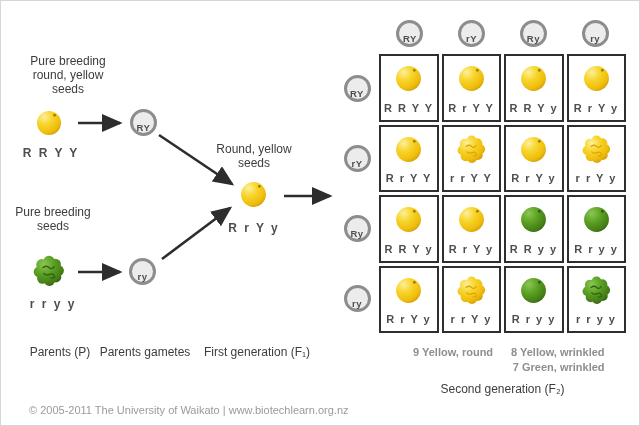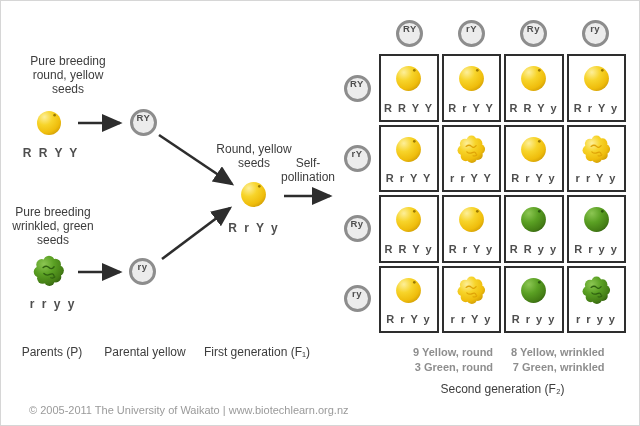--- a/index.html
+++ b/index.html
@@ -6,21 +6,21 @@
   #stage{
     position:relative;width:640px;height:426px;background:#ffffff;
     border:1px solid #d6d6d6;box-sizing:border-box;overflow:hidden;
     font-family:"Liberation Sans","DejaVu Sans",sans-serif;
   }
   .lbl{position:absolute;text-align:center;font-size:12px;font-weight:400;color:#3d3d3d;line-height:14px;}
   .geno{position:absolute;text-align:center;font-size:12px;font-weight:700;color:#4e4e4e;letter-spacing:2px;}
   .seed-spot{position:absolute;line-height:0;}
   .gamete{
     width:21px;height:21px;border:3px solid #8d8d8d;border-radius:50%;background:#ececec;
-    display:flex;align-items:flex-start;justify-content:center;
+    display:flex;align-items:flex-end;justify-content:center;
     font-size:9.5px;font-weight:700;color:#4f4f4f;letter-spacing:0.5px;
   }
   .gamete-abs{position:absolute;}
   #col-headers{position:absolute;left:378px;top:17px;width:247px;height:30px;display:flex;}
   #row-headers{position:absolute;left:342px;top:53px;width:28px;height:279px;display:flex;flex-direction:column;}
   #col-headers .hcell,#row-headers .hcell{flex:1;display:flex;align-items:center;justify-content:center;}
   #punnett-grid{
     position:absolute;left:378px;top:53px;width:247px;height:279px;
     display:grid;grid-template-columns:repeat(4,1fr);grid-template-rows:repeat(4,1fr);gap:3px;
   }
@@ -117,43 +117,38 @@
   <div class="seed-spot" style="left:33px;top:107px;"><svg width="30" height="30" viewBox="0 0 40 40">
         <use href="#round-yellow"></use>
       </svg></div>
   <div class="geno" style="left:0;top:145px;width:100px;">R R Y Y</div>
   <div class="gamete gamete-abs" style="left:129px;top:108px;">
     <span>RY</span>
   </div>
 
   <div class="lbl" style="left:0;top:204px;width:104px;">
       <div>Pure breeding</div>
-      <div>wrinkled, green</div>
       <div>seeds</div>
     </div>
   <div class="seed-spot" style="left:31px;top:253px;"><svg width="34" height="34" viewBox="0 0 40 40">
         <use href="#wrinkled-green"></use>
       </svg></div>
   <div class="geno" style="left:0;top:296px;width:104px;">r r y y</div>
   <div class="gamete gamete-abs" style="left:128px;top:257px;">
     <span>ry</span>
   </div>
 
   <div class="lbl" style="left:193px;top:141px;width:120px;">
       <div>Round, yellow</div>
       <div>seeds</div>
     </div>
   <div class="seed-spot" style="left:237px;top:178px;"><svg width="31" height="31" viewBox="0 0 40 40">
         <use href="#round-yellow"></use>
       </svg></div>
   <div class="geno" style="left:203px;top:220px;width:100px;">R r Y y</div>
-  <div class="lbl" style="left:272px;top:155px;width:70px;">
-      <div>Self-</div>
-      <div>pollination</div>
-    </div>
 
   <div id="col-headers">
       <div class="hcell">
         <div class="gamete">
           <span>RY</span>
         </div>
       </div>
       <div class="hcell">
         <div class="gamete">
           <span>rY</span>
@@ -286,27 +281,26 @@
       <div class="cell">
         <span class="seed"><svg width="31" height="31" viewBox="0 0 40 40">
             <use href="#wrinkled-green"></use>
           </svg></span>
                  <div class="cg">r r y y</div>
       </div>
     </div>
 
   <div class="summary-col" style="left:412px;">
       <div>9 Yellow, round</div>
-      <div>3 Green, round</div>
     </div>
   <div class="summary-col" style="left:510px;">
       <div>8 Yellow, wrinkled</div>
       <div>7 Green, wrinkled</div>
     </div>
 
-  <div class="lbl" style="left:1px;top:344px;width:100px;">Parents (P)</div>
-  <div class="lbl" style="left:94px;top:344px;width:100px;">Parental yellow</div>
+  <div class="lbl" style="left:1px;top:344px;width:100px;padding-left:8px;">Parents (P)</div>
+  <div class="lbl" style="left:94px;top:344px;width:100px;">Parents gametes</div>
   <div class="lbl" style="left:378px;top:381px;width:247px;">Second generation (F₂)</div>
   <div class="lbl" style="left:196px;top:344px;width:120px;">First generation (F₁)</div>
 
   <div id="footer">© 2005-2011 The University of Waikato | www.biotechlearn.org.nz</div>
 
 </div>
 
 </body></html>

